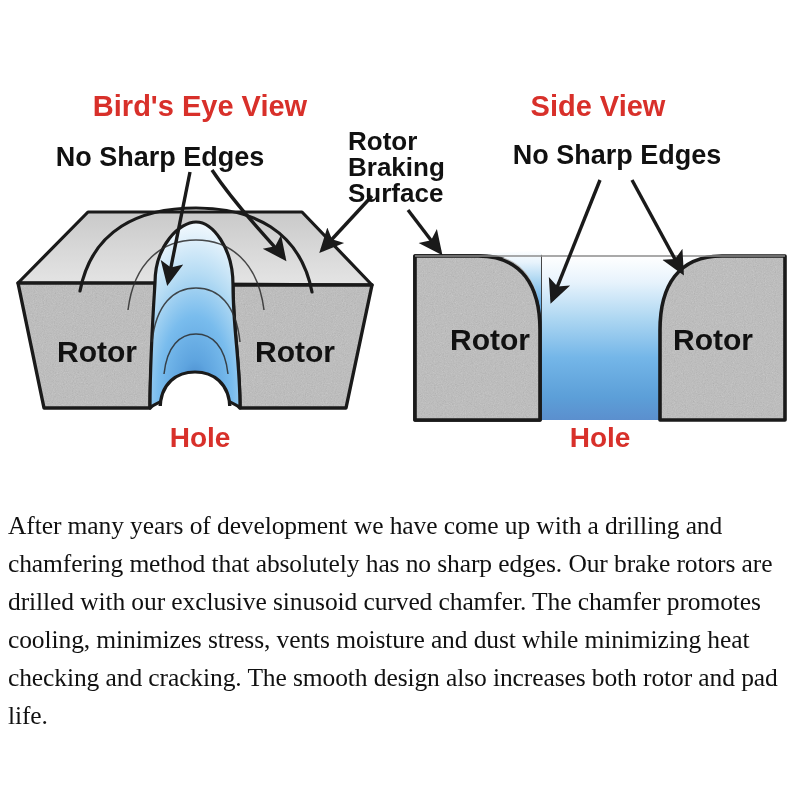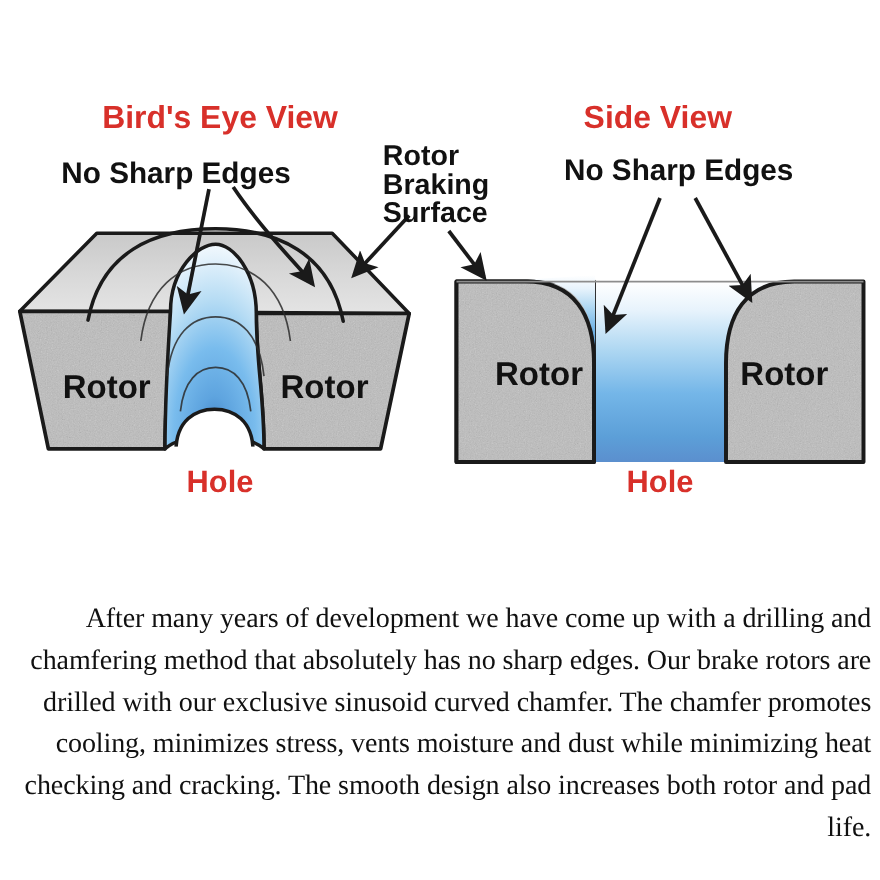--- a/index.html
+++ b/index.html
@@ -28,23 +28,23 @@
     display: block;
   }
   .hdr {
     font-family: "Liberation Sans", sans-serif;
     font-weight: bold;
   }
   
   #body-text {
     position: absolute;
     left: 8px;
-    top: 543px;
+    top: 507px;
     width: 784px;
-    text-align: right;
+    text-align: left;
     font-family: "Liberation Serif", serif;
     font-size: 25.5px;
     line-height: 38px;
     color: #111111;
     letter-spacing: -0.1px;
     white-space: pre-line;
   }
 </style>
 </head>
 <body>

